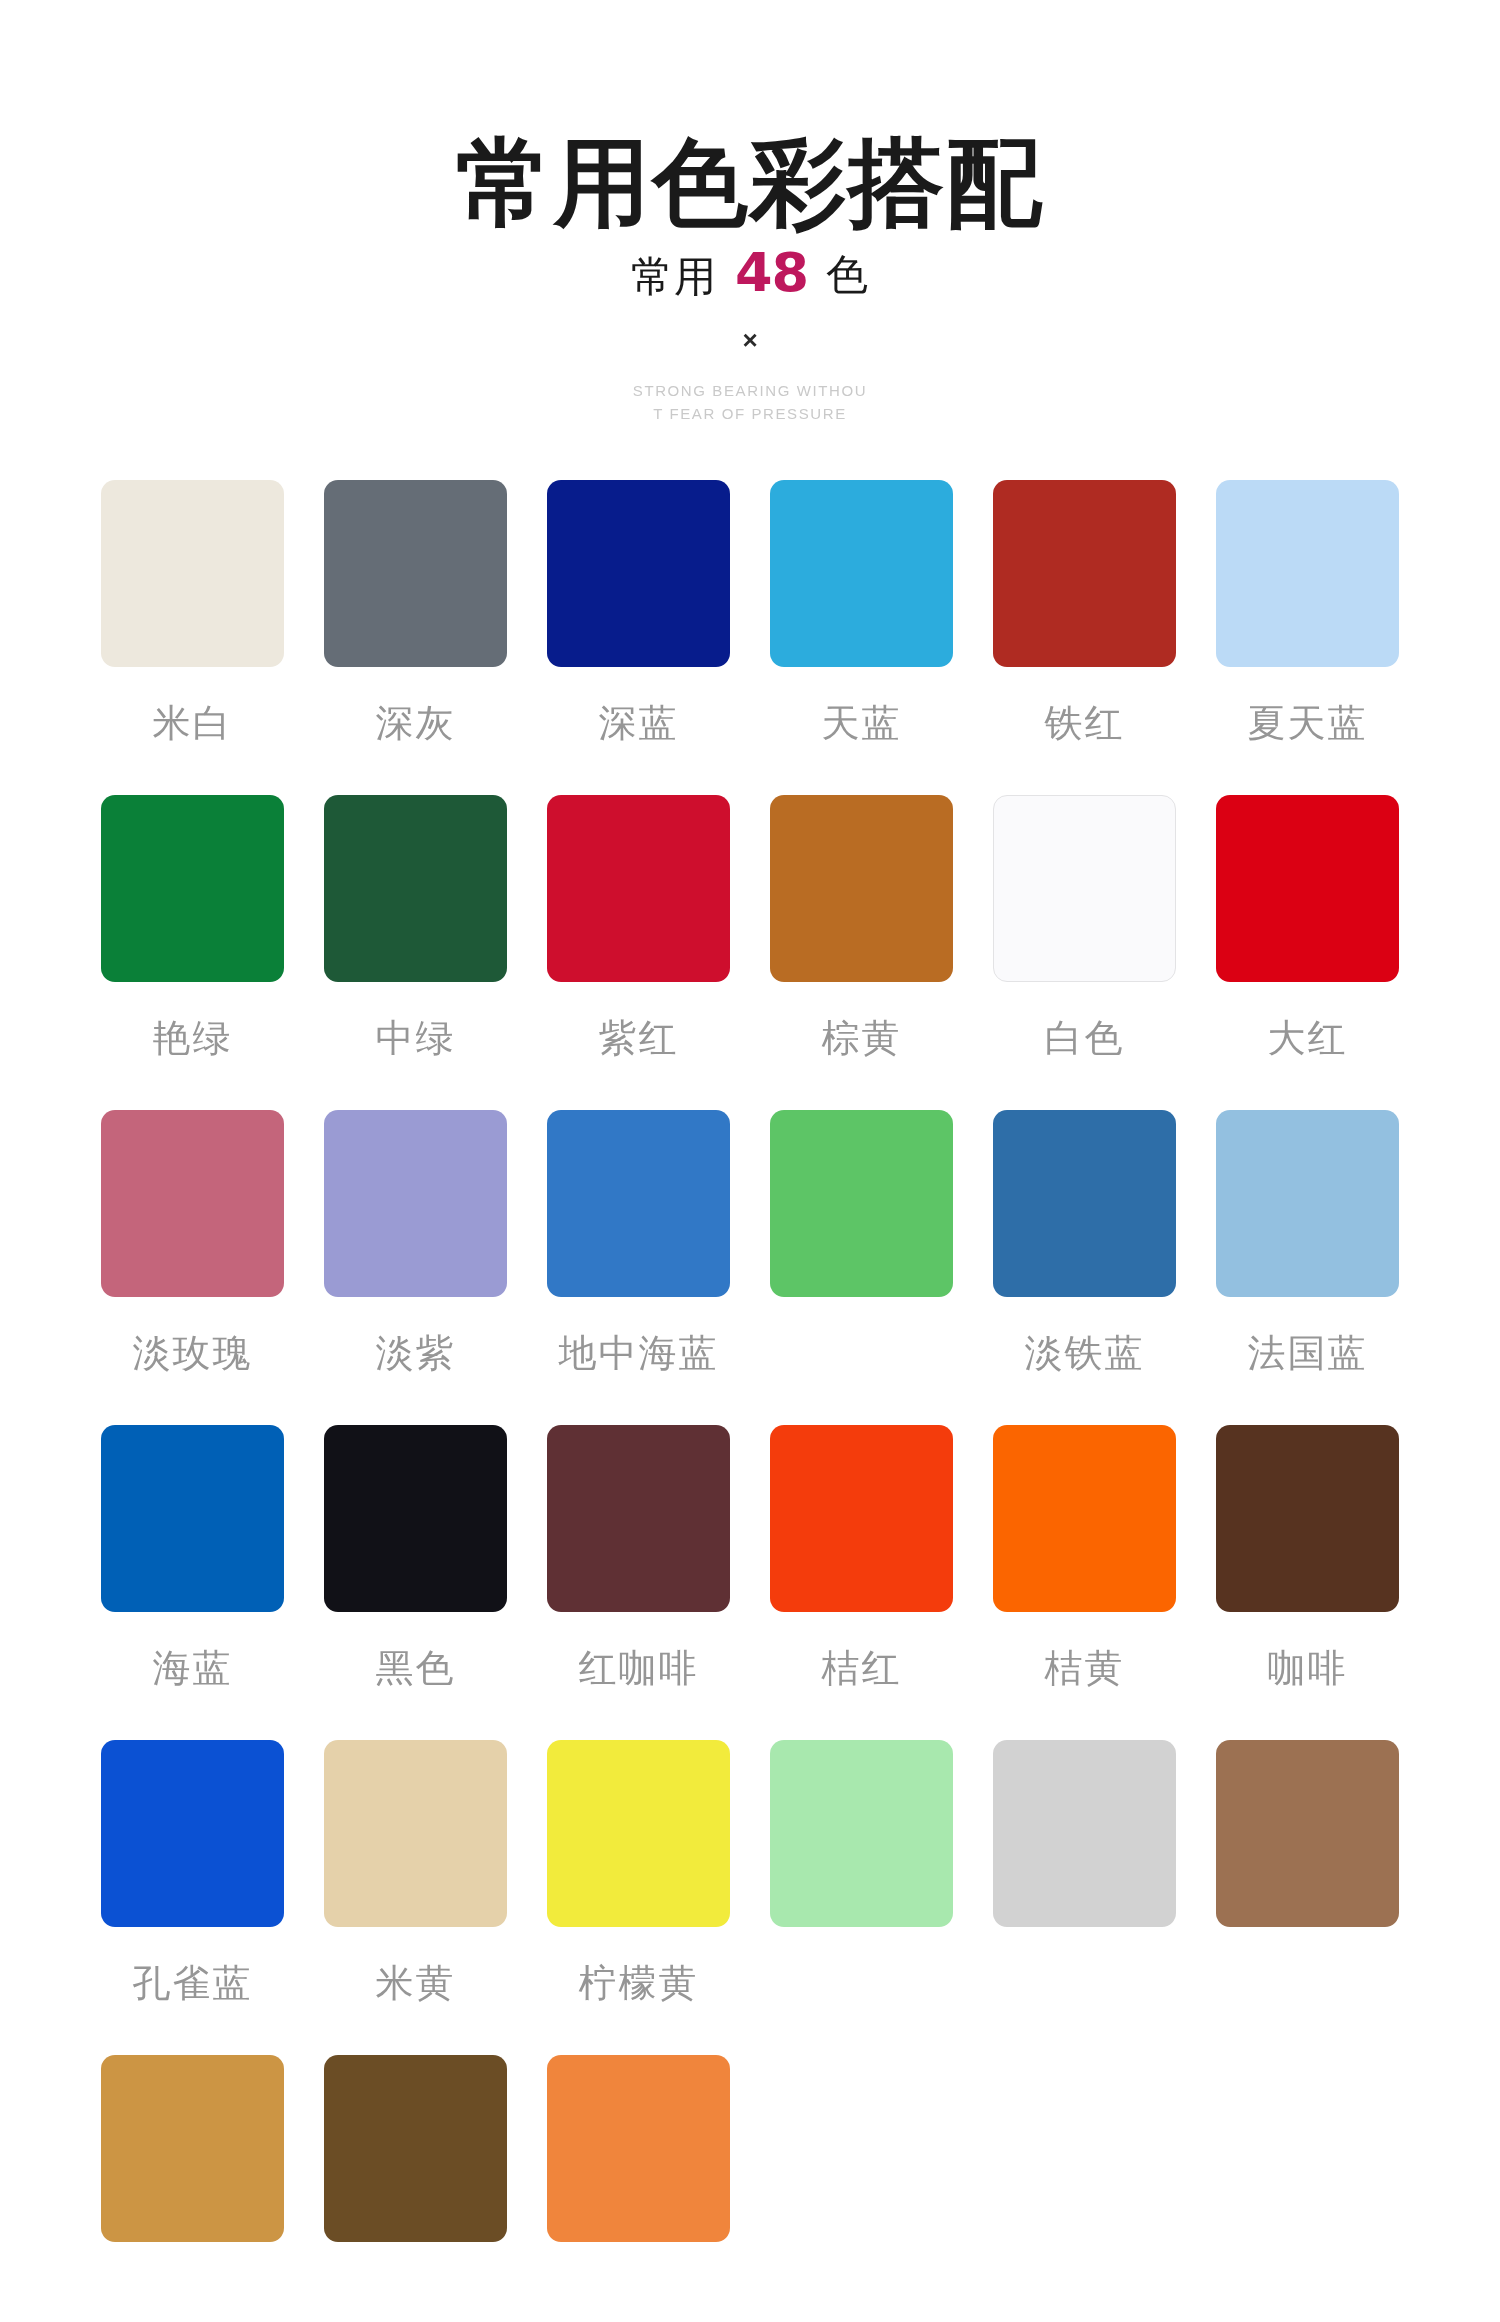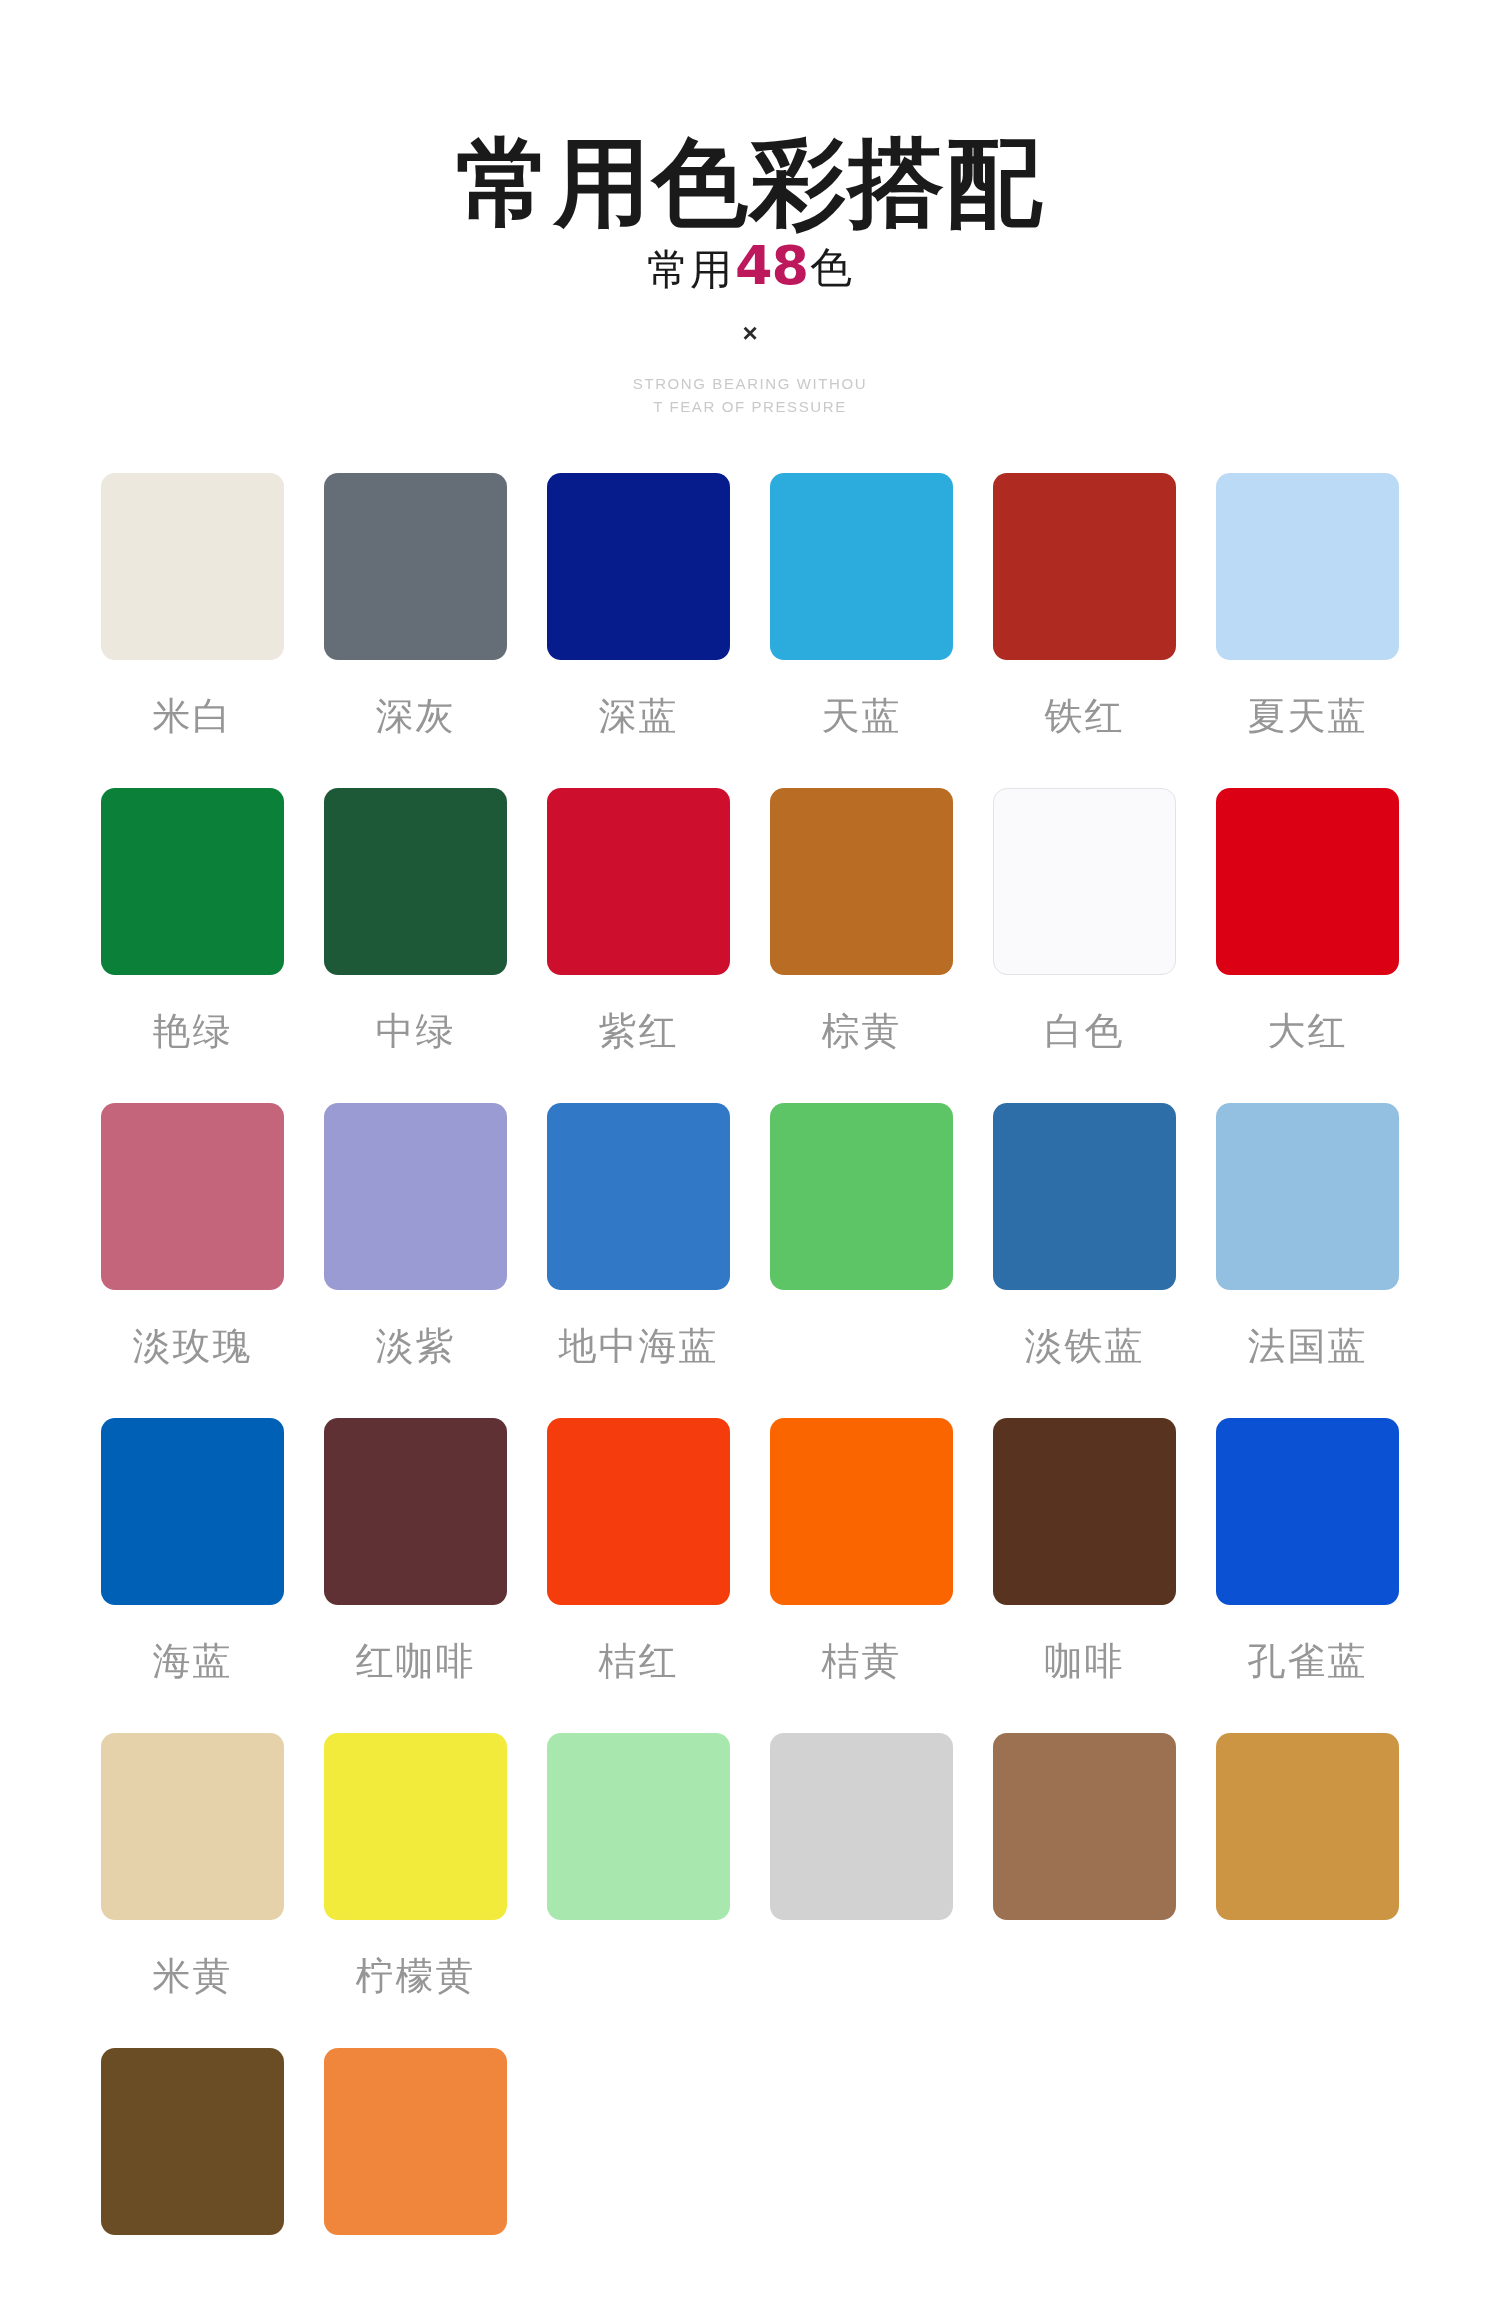--- a/index.html
+++ b/index.html
@@ -33,25 +33,25 @@
     font-size: 96px;
     line-height: 1.08;
     font-weight: 700;
     color: #1a1a1a;
     letter-spacing: 2px;
     margin: 0;
     font-family: "DejaVu Sans", "Liberation Sans", sans-serif;
   }
 
   .sub-title {
-    margin-top: 3px;
+    margin-top: 10px;
     display: flex;
     align-items: baseline;
     justify-content: center;
-    gap: 0px;
+    gap: 16px;
     font-family: "DejaVu Sans", "Liberation Sans", sans-serif;
   }
   .sub-pre, .sub-post {
     font-size: 42px;
     font-weight: 500;
     color: #1a1a1a;
     letter-spacing: 1px;
   }
   .sub-num {
     font-size: 54px;
@@ -222,20 +222,24 @@
       </div>
       <div class="cell">
         <div class="swatch" style="background: rgb(147, 192, 224);"></div>
         <div class="swatch-label">法国蓝</div>
       </div>
       <div class="cell">
         <div class="swatch" style="background: rgb(0, 96, 182);"></div>
         <div class="swatch-label">海蓝</div>
       </div>
       <div class="cell">
+        <div class="swatch" style="background: rgb(17, 17, 23);"></div>
+        <div class="swatch-label">黑色</div>
+      </div>
+      <div class="cell">
         <div class="swatch" style="background: rgb(95, 48, 52);"></div>
         <div class="swatch-label">红咖啡</div>
       </div>
       <div class="cell">
         <div class="swatch" style="background: rgb(244, 60, 12);"></div>
         <div class="swatch-label">桔红</div>
       </div>
       <div class="cell">
         <div class="swatch" style="background: rgb(251, 101, 0);"></div>
         <div class="swatch-label">桔黄</div>

